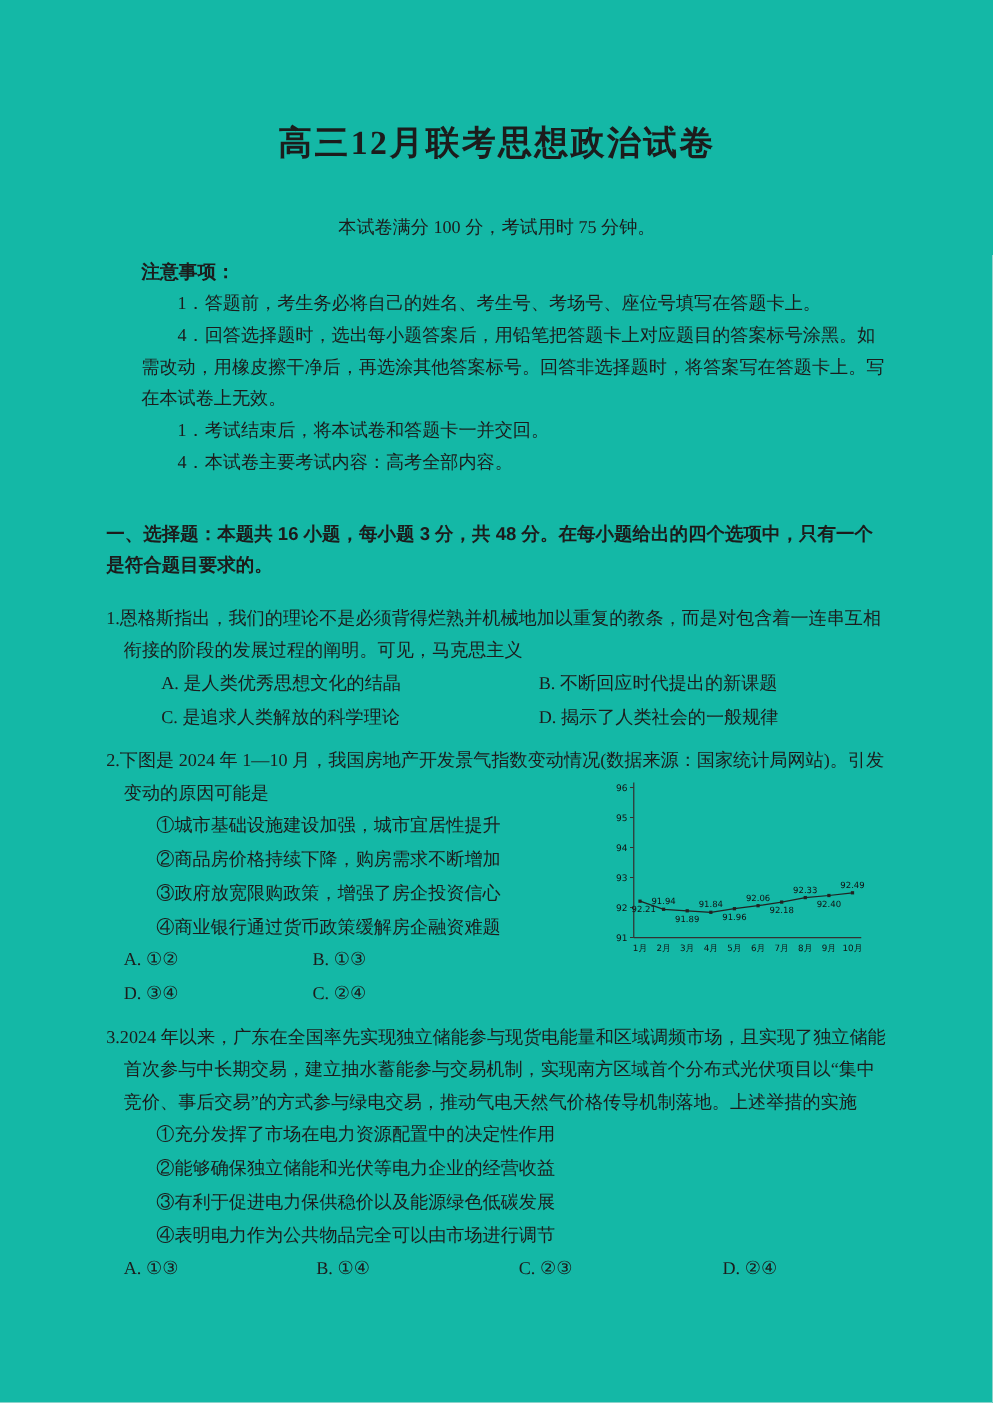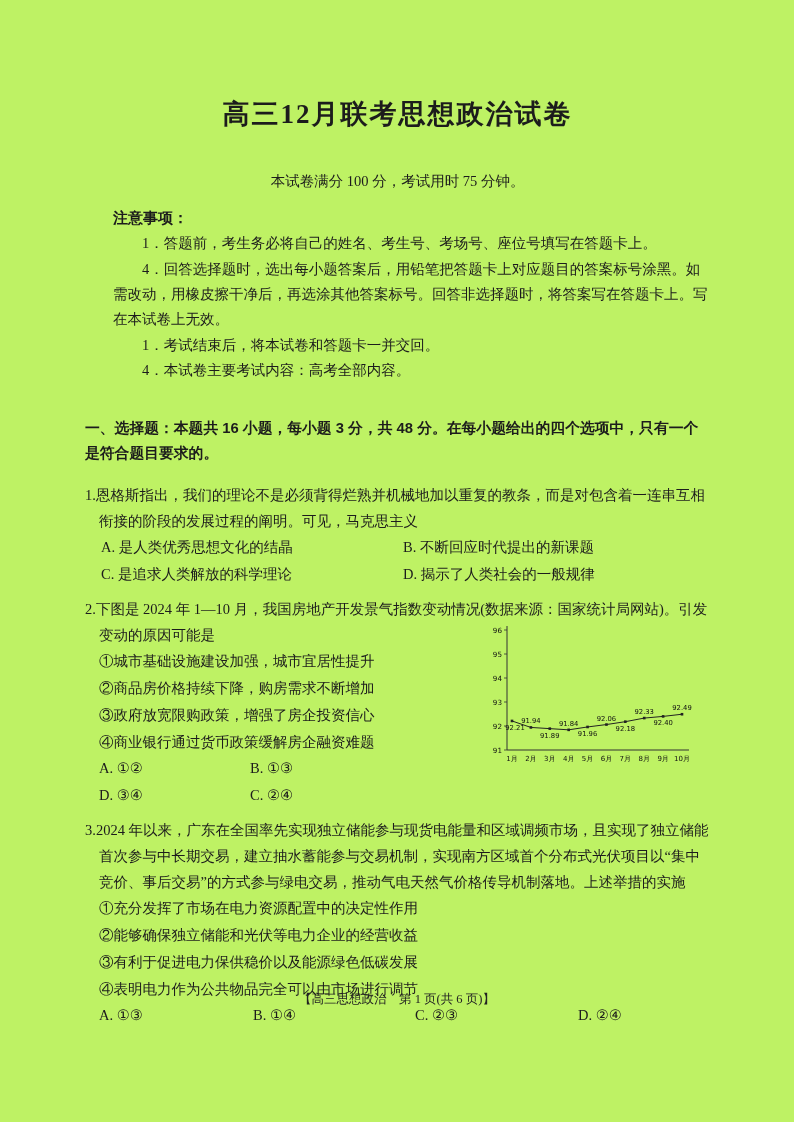--- a/index.html
+++ b/index.html
@@ -1,20 +1,20 @@
 <!DOCTYPE html>
 <html><head>
 <meta charset="utf-8">
 <style>
   html,body{margin:0;padding:0;background:#e8e8e8;}
   .page{
     position:relative;
     width:794px;height:1122px;
     margin:0 auto;
-    background:#bef264;
+    background:#14b8a6;
     font-family:"Liberation Serif","DejaVu Serif",serif;
     color:#1c1c1c;
     overflow:hidden;
   }
   .content{position:absolute;left:85px;top:0;width:625px;}
   .title{
     margin:96px 0 0 0;
     text-align:center;
     font-size:27px;
     font-weight:bold;
@@ -42,23 +42,23 @@
     margin-top:32px;
     font-weight:bold;
     font-size:14.8px;
     line-height:1.75;
     font-family:"Liberation Sans","DejaVu Sans",sans-serif;
   }
   #questions{margin-top:10px;font-size:14.5px;}
   .question{position:relative;line-height:1.8;margin-top:8px;}
   .q-stem{padding-left:14px;text-indent:-14px;}
   .q-subitems{margin-left:14px;}
-  .q-subitem{line-height:1.85;}
+  .q-subitem{line-height:1.85;margin-left:26px;}
   .q-options{display:grid;line-height:1.85;}
-  .q-options.two-col-wide{grid-template-columns:302px 1fr;margin-left:16px;}
+  .q-options.two-col-wide{grid-template-columns:302px 1fr;margin-left:44px;}
   .q-options.two-col-narrow{grid-template-columns:151px 1fr;margin-left:14px;max-width:340px;}
   .q-options.four-col{grid-template-columns:154px 162px 163px 1fr;margin-left:14px;}
   .question.has-chart .q-subitems{max-width:375px;}
   .chart-box{
     position:absolute;
     top:24px;right:15px;
     width:214px;height:154px;
   }
   .chart-box svg text{
     font-family:"DejaVu Sans","Liberation Sans",sans-serif;
@@ -170,14 +170,13 @@
           </div>
           <div class="q-options four-col">
             <span class="q-option">A. ①③</span>
             <span class="q-option">B. ①④</span>
             <span class="q-option">C. ②③</span>
             <span class="q-option">D. ②④</span>
           </div>
         </div>
       </div>
   </div>
-  <div class="footer">【高三思想政治　第 1 页(共 6 页)】</div>
 </div>
 
 </body></html>

